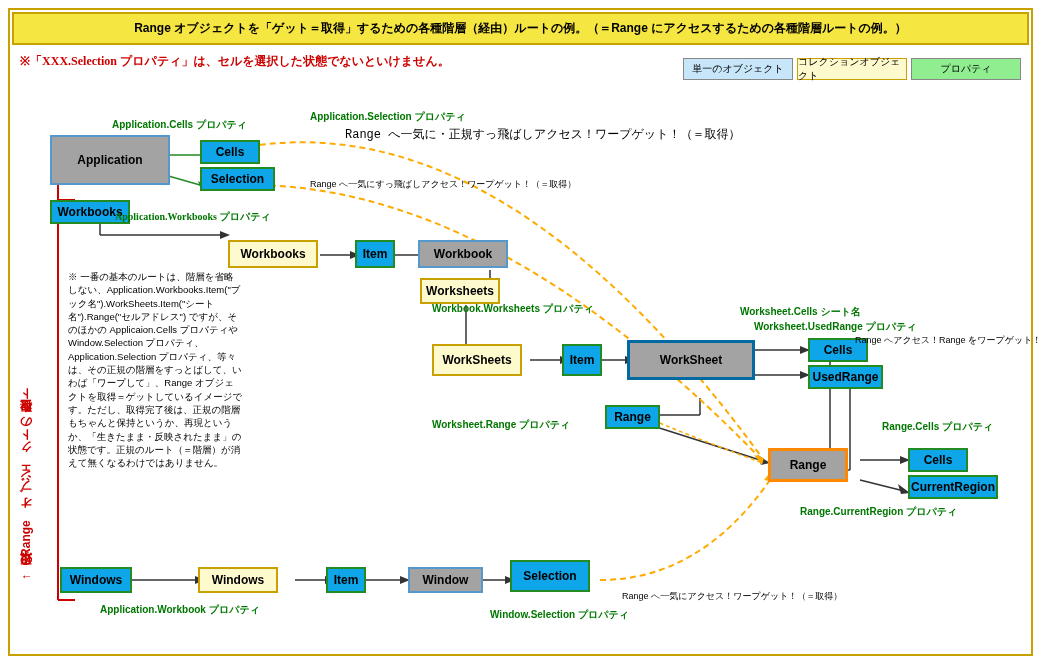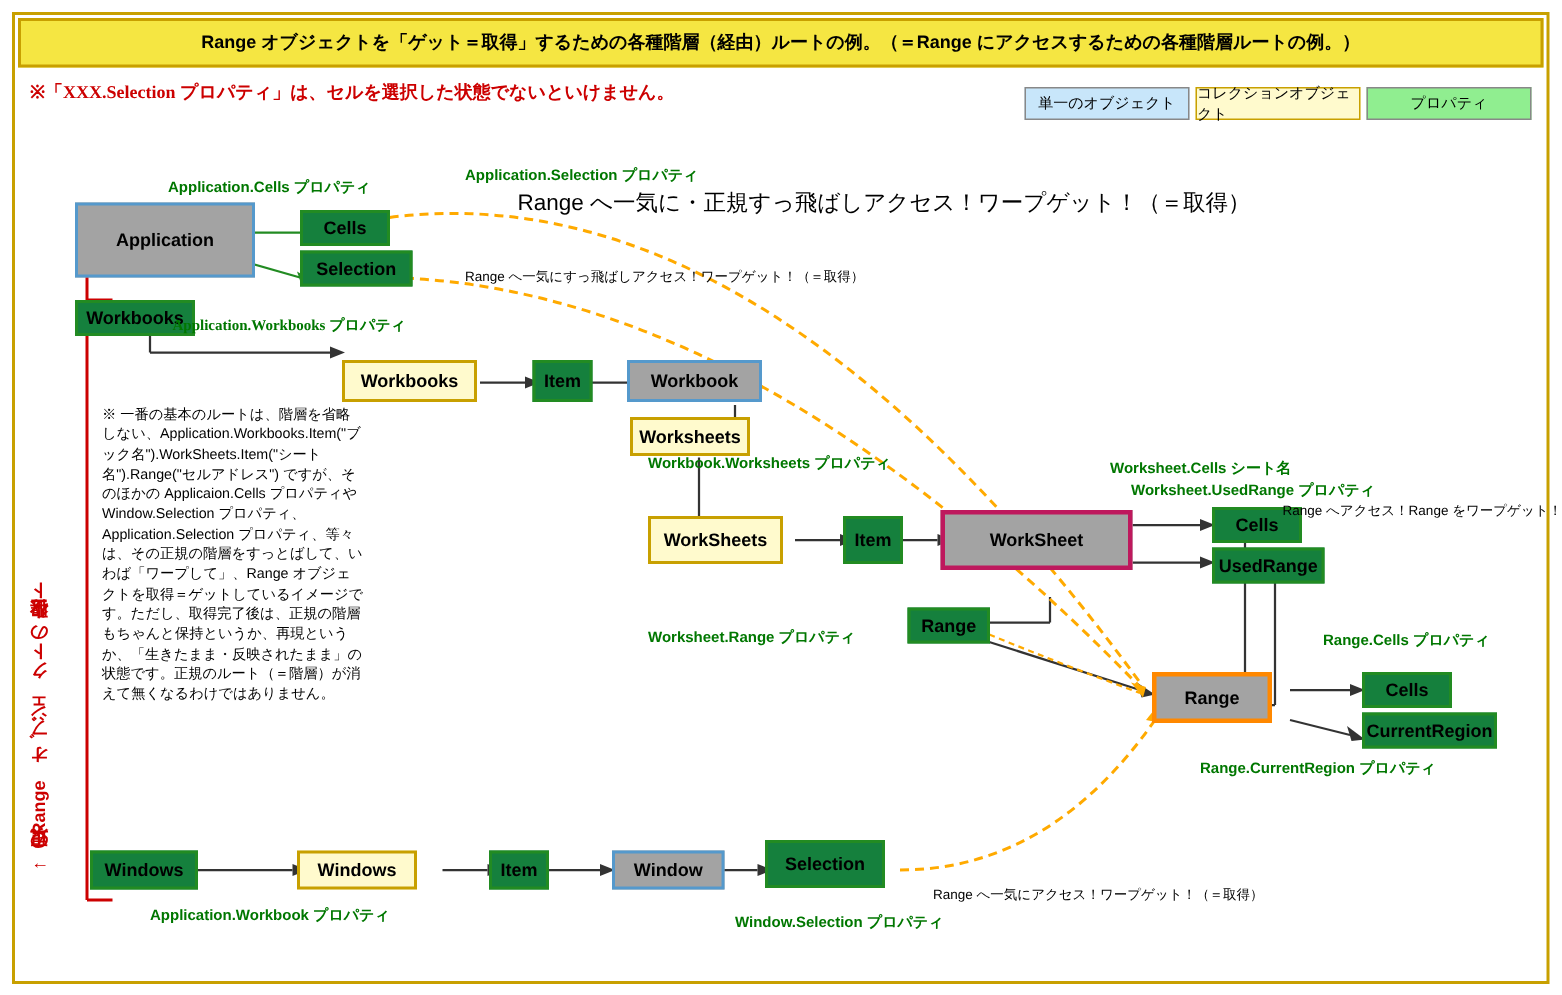--- a/index.html
+++ b/index.html
@@ -71,21 +71,21 @@
       border: 2px solid #333;
       display: flex;
       align-items: center;
       justify-content: center;
       font-weight: bold;
       font-size: 12px;
       text-align: center;
     }
     .node-blue { background: #a3a3a3; border-color: #5599cc; }
     .node-yellow { background: #fffacd; border-color: #c8a000; }
-    .node-green { background: #15803d; border-color: #228b22; }
+    .node-green { background: #0ea5e9; border-color: #228b22; }
 
     
     .prop-label {
       position: absolute;
       font-size: 10px;
       color: #007700;
       font-weight: bold;
       white-space: nowrap;
     }
 
@@ -286,21 +286,21 @@
 </div>
 
 <div class="node node-yellow" style="left:432px;top:344px;width:90px;height:32px;">
   <span>WorkSheets</span>
 </div>
 
 <div class="node node-green" style="left:562px;top:344px;width:40px;height:32px;">
   <span>Item</span>
 </div>
 
-<div class="node node-blue" style="left:627px;top:340px;width:128px;height:40px;border:3px solid #be185d;">
+<div class="node node-blue" style="left:627px;top:340px;width:128px;height:40px;border:3px solid #0369a1;">
   <span>WorkSheet</span>
 </div>
 
 <div class="node node-green" style="left:808px;top:338px;width:60px;height:24px;">
   <span>Cells</span>
 </div>
 
 <div class="node node-green" style="left:808px;top:365px;width:75px;height:24px;">
   <span>UsedRange</span>
 </div>
@@ -368,21 +368,21 @@
 <div class="prop-label" style="left:800px;top:505px;">
   <span>Range.CurrentRegion プロパティ</span>
 </div>
 <div class="prop-label" style="left:100px;top:603px;">
   <span>Application.Workbook プロパティ</span>
 </div>
 <div class="prop-label" style="left:490px;top:608px;">
   <span>Window.Selection プロパティ</span>
 </div>
 
-<div class="arrow-label" style="left:345px;top:126px;color:#000;font-size:15px;">
+<div class="arrow-label" style="left:345px;top:126px;color:#000;font-size:12px;font-family:Liberation Mono, monospace;">
   <span>Range へ一気に・正規すっ飛ばしアクセス！ワープゲット！（＝取得）</span>
 </div>
 <div class="arrow-label" style="left:310px;top:178px;color:#000;font-size:9px;">
   <span>Range へ一気にすっ飛ばしアクセス！ワープゲット！（＝取得）</span>
 </div>
 <div class="arrow-label" style="left:855px;top:335px;color:#000;font-size:9px;width:110px;line-height:1.3;">
   <span>Range へアクセス！Range をワープゲット！（＝取得）</span>
 </div>
 <div class="arrow-label" style="left:622px;top:590px;color:#000;font-size:9px;">
   <span>Range へ一気にアクセス！ワープゲット！（＝取得）</span>

